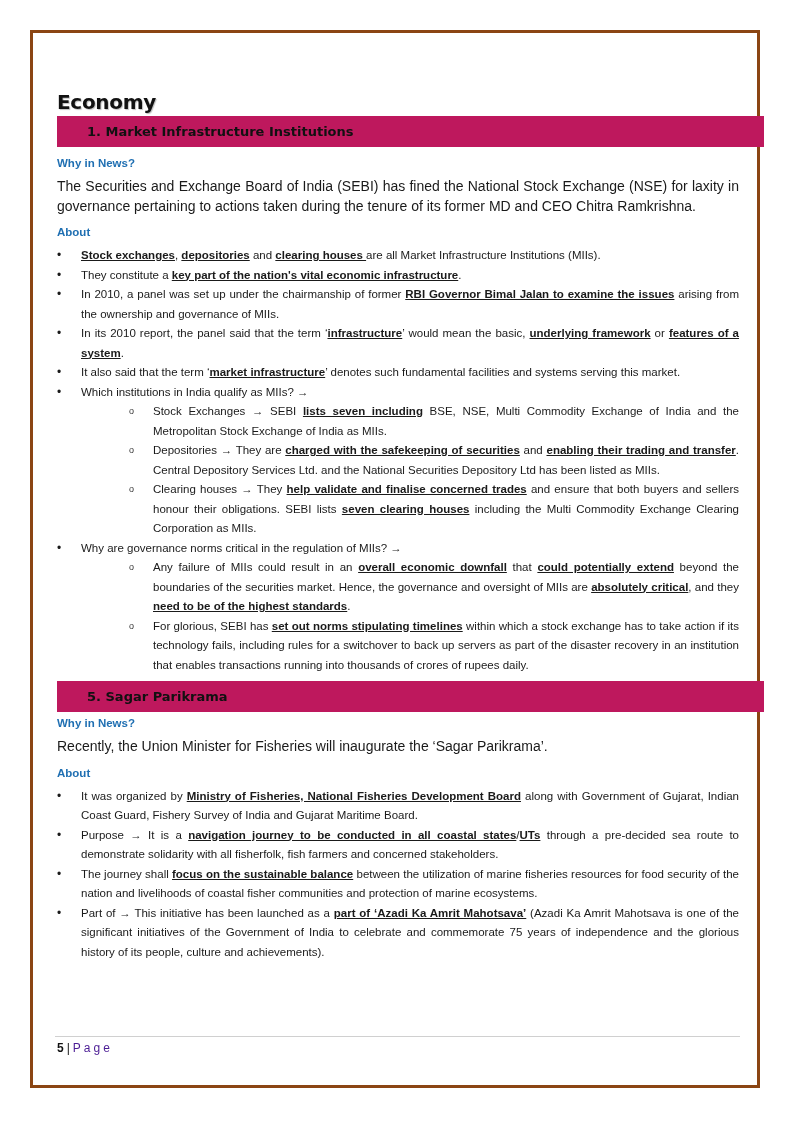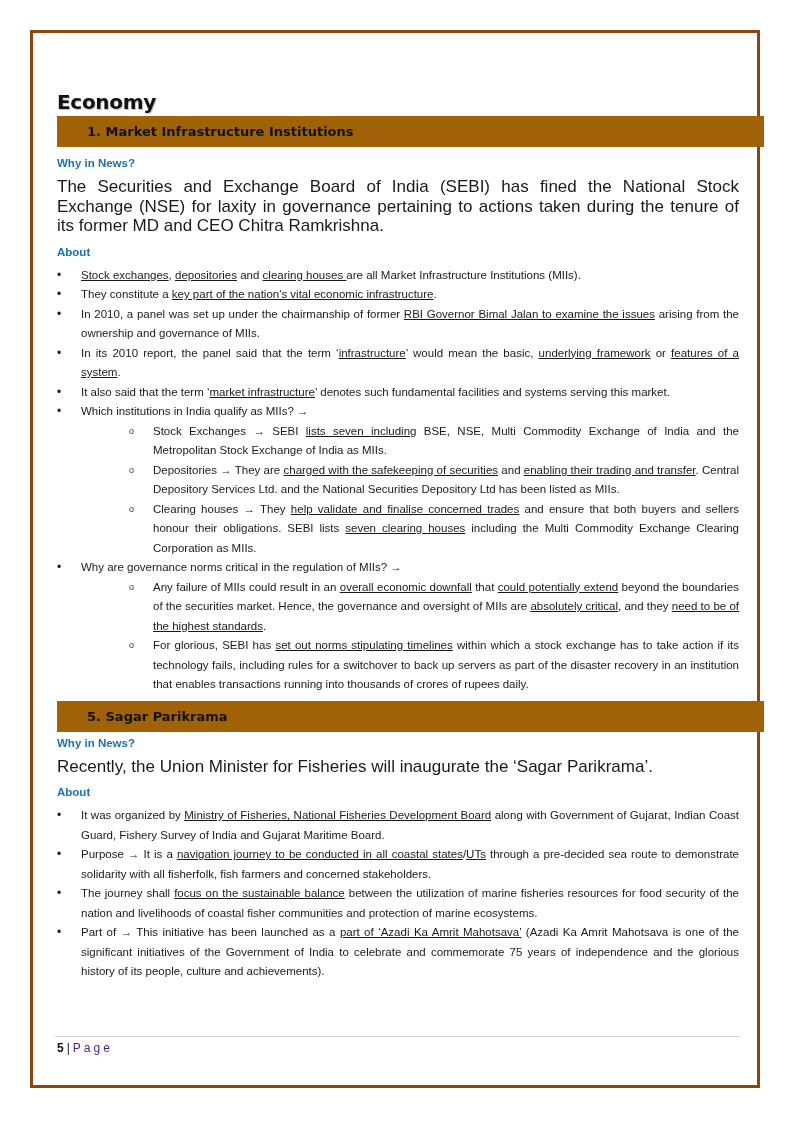--- a/index.html
+++ b/index.html
@@ -4,33 +4,33 @@
 <style>
   html, body { margin: 0; padding: 0; background: #ffffff; }
   body { width: 794px; height: 1123px; position: relative; overflow: hidden;
          font-family: "Liberation Sans", sans-serif; color: #1a1a1a; }
   .page-border { position: absolute; left: 30px; top: 30px; width: 730px; height: 1058px;
                  border: 3px solid #8b4513; box-sizing: border-box; }
   .content { position: absolute; left: 57px; top: 90px; width: 682px; }
   .h-economy { font-family: "DejaVu Sans", sans-serif; font-weight: bold; font-size: 20px;
                color: #111; margin: 0 0 2px 0; letter-spacing: -0.3px;
                text-shadow: 1px 1px 1px rgba(0,0,0,0.25); }
-  .section-bar { background: #a16207; height: 31px; margin-left: 0; width: 707px;
+  .section-bar { background: #be185d; height: 31px; margin-left: 0; width: 707px;
                  display: flex; align-items: center; box-sizing: border-box; padding-left: 30px; }
   .section-bar span { font-family: "DejaVu Sans", sans-serif; font-size: 13px; font-weight: 600; color: #111; }
   .subhead { color: #1f6fb2; font-weight: bold; font-size: 11.5px; margin: 10px 0 8px 0; }
-  p.body { font-size: 17px; line-height: 19.5px; margin: 0 0 6px 0; text-align: justify; }
+  p.body { font-size: 14px; line-height: 19.5px; margin: 0 0 6px 0; text-align: justify; }
   ul.bul { list-style: none; margin: 0; padding: 0; }
   ul.bul > li { position: relative; padding-left: 24px; font-size: 11.5px; line-height: 19.5px;
                 text-align: justify; }
   ul.bul > li::before { content: "\2022"; position: absolute; left: 0; top: 0; font-size: 12px; }
   ul.sub { list-style: none; margin: 0; padding: 0; }
   ul.sub > li { position: relative; padding-left: 72px; font-size: 11.5px; line-height: 19.5px; text-align: justify; }
   ul.sub > li .marker { position: absolute; left: 48px; top: 0; font-size: 9px; color: #333; }
-  b.u { font-weight: normal; text-decoration: underline; }
+  b.u { font-weight: bold; text-decoration: underline; }
   .footer-line { position: absolute; left: 55px; top: 1036px; width: 685px; height: 1px; background: #d0d0d0; }
   .footer { position: absolute; left: 57px; top: 1041px; font-size: 12px; }
   .footer .num { font-weight: bold; color: #111; }
   .footer .sep { color: #111; margin: 0 3px; }
   .footer .lbl { color: #4c1d95; letter-spacing: 3px; }
 </style>
 </head>
 <body>
 
 <div class="page-border"></div>

